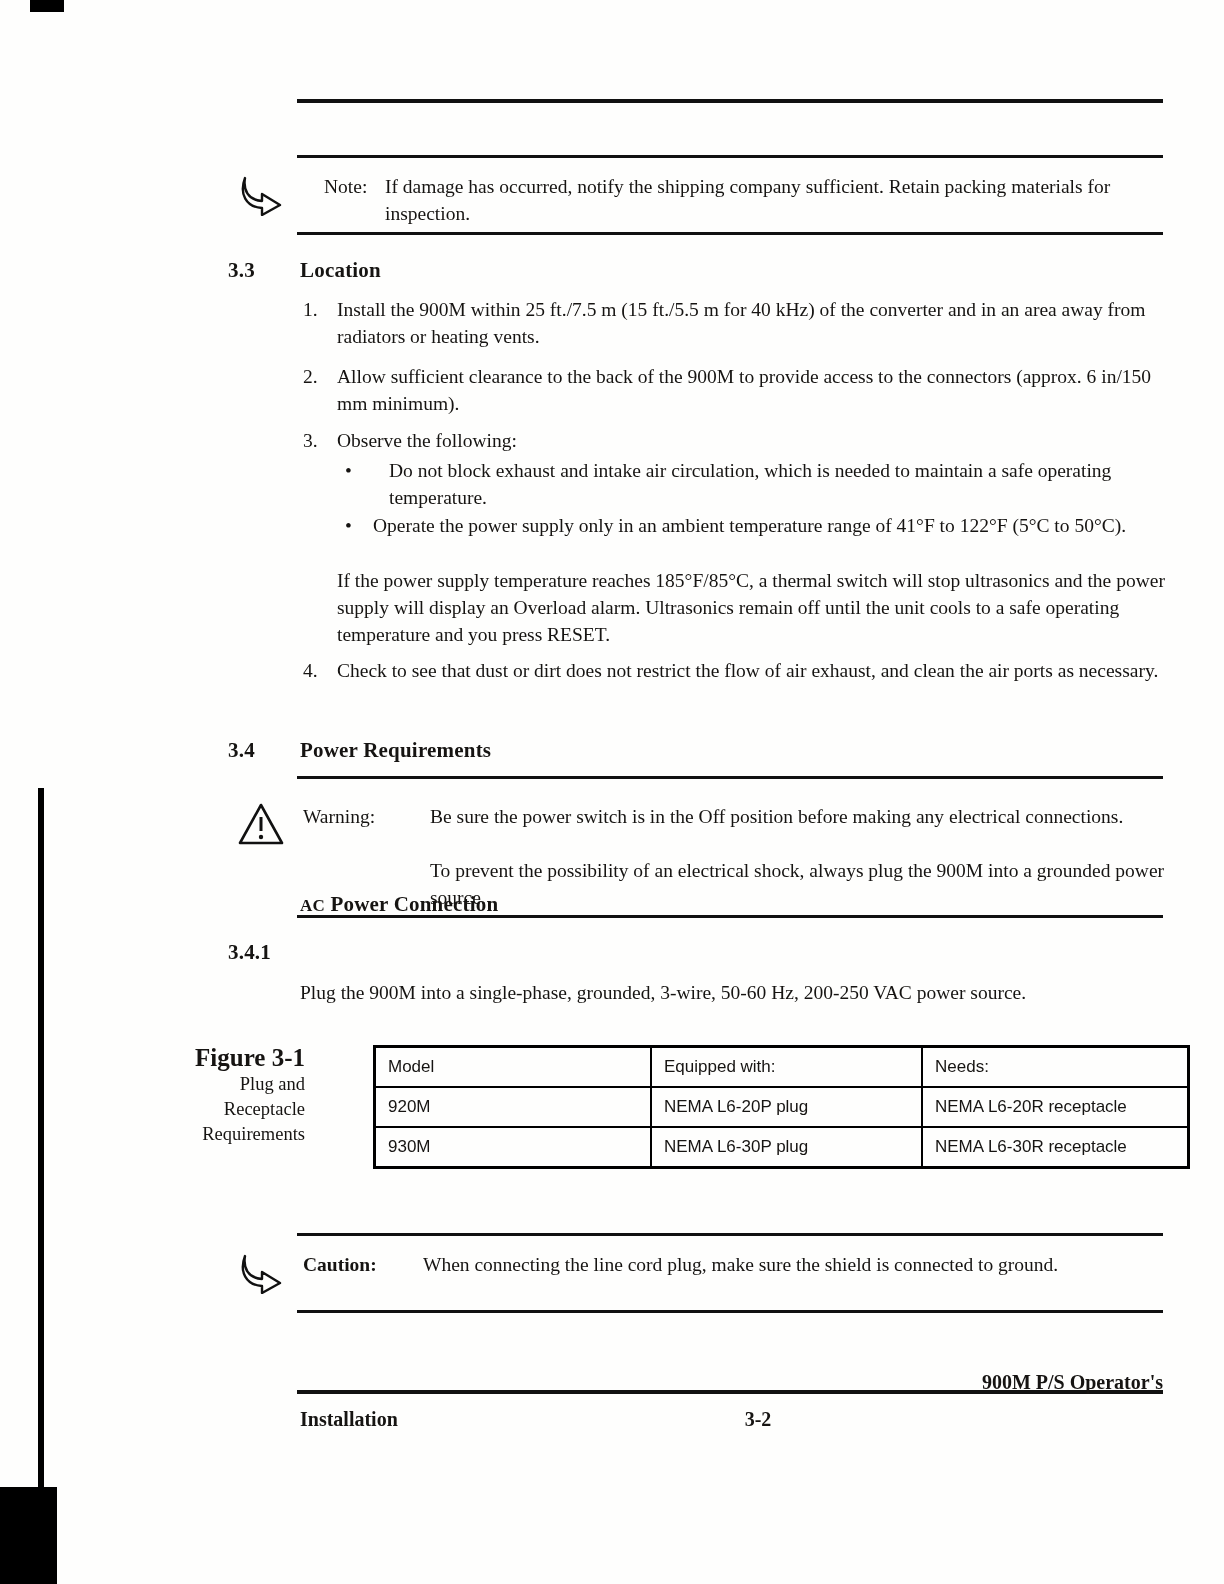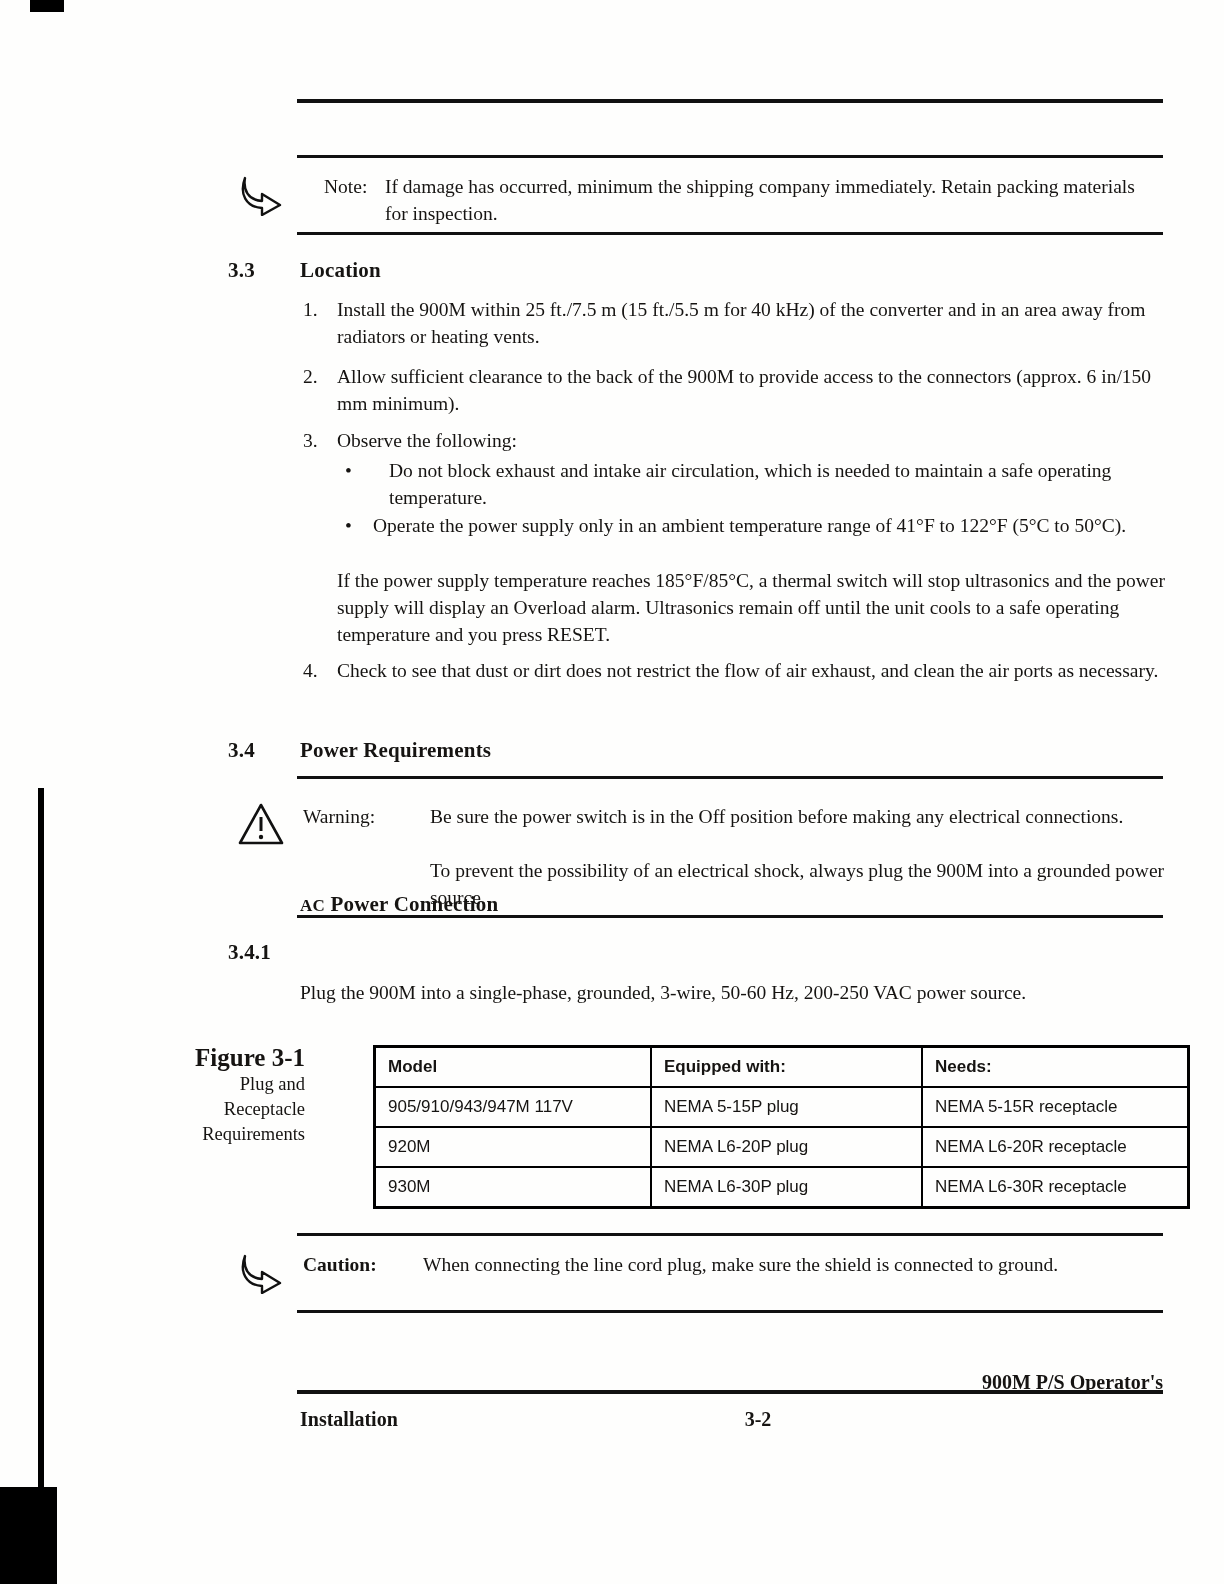--- a/index.html
+++ b/index.html
@@ -16,21 +16,21 @@
   .heading{font-weight:bold;font-size:21px;letter-spacing:.2px;}
   .small-caps-ac{font-size:17px;}
   
   table.fig{border-collapse:collapse;border:3px solid #000;}
   table.fig td,table.fig th{
     border:2px solid #000;
     font-family:"Liberation Sans","DejaVu Sans",sans-serif;
     font-size:17px;text-align:left;vertical-align:middle;
     padding:9px 12px;
   }
-  table.fig th{font-weight:bold;margin-left:12px;}
+  table.fig th{font-weight:normal;margin-left:12px;}
   .fig-label{font-weight:bold;font-size:25px;}
   .fig-caption{font-size:18.5px;line-height:1.35;}
   .footer-bold{font-weight:bold;font-size:20px;}
   .list-num{position:absolute;left:0;top:0;}
   .blk{position:absolute;background:#000;}
 </style>
 </head>
 <body>
 
 <div class="blk" style="left:30px;top:0;width:34px;height:12px;"></div>
@@ -46,21 +46,21 @@
 <div class="rule" style="left:297px;top:1310px;width:866px;"></div>
 <div class="rule thick" style="left:297px;top:1390px;width:866px;"></div>
 
 <div class="abs" style="left:240px;top:172px;width:930px;">
   <span class="abs" style="left:0;top:4px;">
     <svg width="46" height="40" viewBox="0 0 46 40">
       <path d="M5 2 C3 14 8 24 22 25 L22 18 L40 29 L22 39 L22 32 C6 31 -1 18 5 2 Z" fill="none" stroke="#111" stroke-width="2.4" stroke-linejoin="round"></path>
     </svg>
   </span>
   <span class="abs body-text" style="left:63px;top:2px;margin-left:21px;">Note:</span>
-  <div class="abs body-text" style="left:145px;top:2px;width:760px;">If damage has occurred, minimum the shipping company immediately. Retain packing materials for inspection.</div>
+  <div class="abs body-text" style="left:145px;top:2px;width:760px;">If damage has occurred, notify the shipping company sufficient. Retain packing materials for inspection.</div>
 </div>
 
 <div class="abs heading" style="left:228px;top:258px;">3.3</div>
 <div class="abs heading" style="left:300px;top:258px;">Location</div>
 
 <div class="abs body-text" style="left:303px;top:297px;width:860px;">
   <span class="list-num">1.</span>
   <div style="margin-left:34px;">Install the 900M within 25 ft./7.5 m (15 ft./5.5 m for 40 kHz) of the converter and in an area away from radiators or heating vents.</div>
 </div>
 
@@ -123,25 +123,20 @@
 
 <div class="abs" style="left:373px;top:1045px;">
   <table class="fig">
     <tbody>
         <tr>
       <th style="width:250px;">Model</th>
       <th style="width:245px;">Equipped with:</th>
       <th style="width:240px;">Needs:</th>
     </tr>
     <tr>
-      <td>905/910/943/947M 117V</td>
-      <td>NEMA 5-15P plug</td>
-      <td>NEMA 5-15R receptacle</td>
-    </tr>
-    <tr>
       <td>920M</td>
       <td>NEMA L6-20P plug</td>
       <td>NEMA L6-20R receptacle</td>
     </tr>
     <tr>
       <td>930M</td>
       <td>NEMA L6-30P plug</td>
       <td>NEMA L6-30R receptacle</td>
     </tr>
   </tbody>

